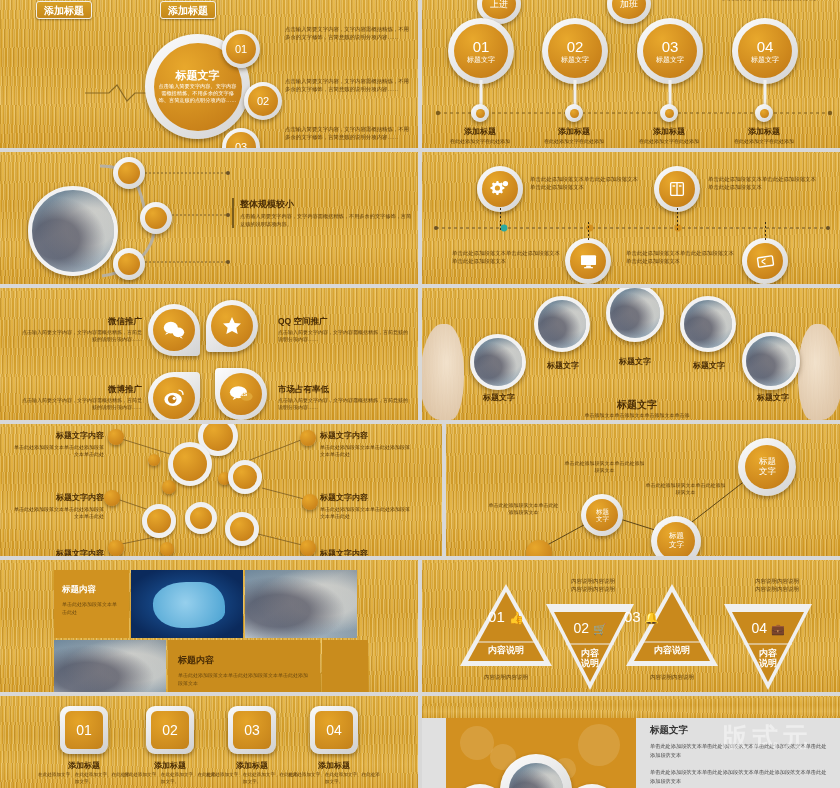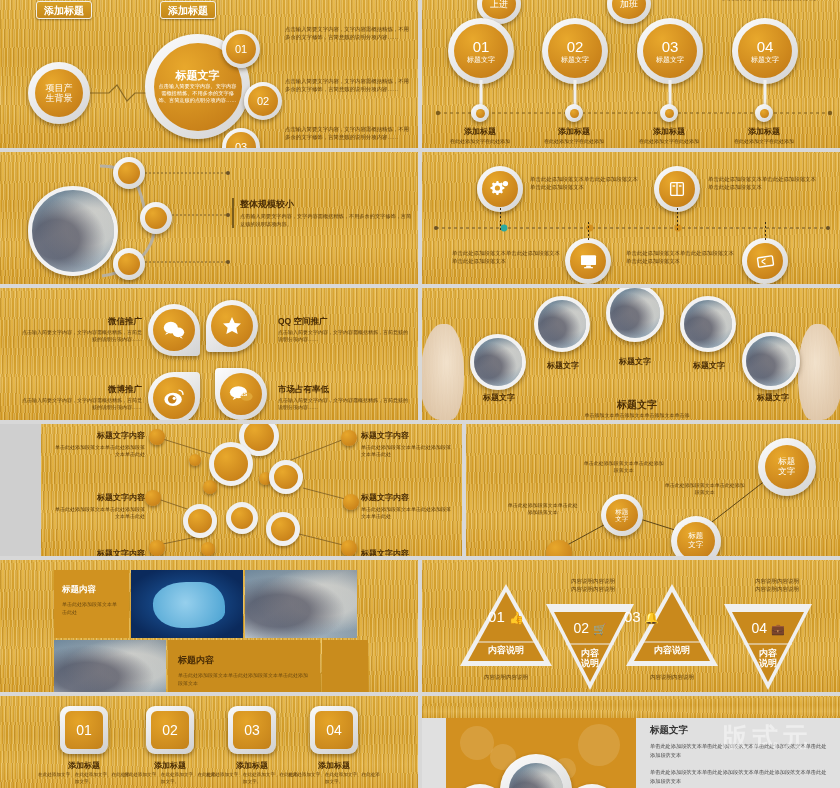--- a/index.html
+++ b/index.html
@@ -84,26 +84,20 @@
   <div class="srow">
 
     <div class="slide gold" style="width:418px;height:148px;">
       <div class="tab" style="left:36px;top:1px;">添加标题</div>
       <div class="tab" style="left:160px;top:1px;">添加标题</div>
 
       <svg class="zig" width="120" height="26" style="left:85px;top:80px;">
         <polyline points="0,13 24,13 32,5 42,21 50,13 120,13" fill="none" stroke="#8a6a25" stroke-width="1.2"></polyline>
       </svg>
 
-      <div class="ring" style="left:28px;top:62px;width:62px;height:62px;">
-        <div class="core" style="width:48px;height:48px;">
-          <span style="font-size:9px;">项目产</span>
-          <span style="font-size:9px;">生背景</span>
-        </div>
-      </div>
 
       <div class="ring" style="left:145px;top:34px;width:105px;height:105px;">
         <div class="core" style="width:88px;height:88px;padding:4px;">
           <span class="ttl" style="font-size:11px;">标题文字</span>
           <span style="font-size:5.2px;line-height:1.35;margin-top:2px;display:block;">点击输入简要文字内容、文字内容需概括精炼、不用多余的文字修饰、言简意赅的点明分项内容……</span>
         </div>
       </div>
 
       <div class="ring" style="left:222px;top:30px;width:38px;height:38px;">
         <div class="core" style="width:30px;height:30px;font-size:11px;">
@@ -418,21 +412,21 @@
 
       <div class="ttl dk" style="position:absolute;left:150px;top:110px;width:130px;text-align:center;font-size:10px;">标题文字</div>
       <div class="body-t" style="position:absolute;left:130px;top:124px;width:170px;text-align:center;font-size:5px;">单击添加文本单击添加文本单击添加文本单击添</div>
     </div>
   </div>
 
   <div class="gap"></div>
 
   <div class="srow">
 
-    <div class="slide gold" style="width:470px;height:132px;margin-left:41px;">
+    <div class="slide gold" style="width:470px;height:132px;">
       <svg width="418" height="132" style="position:absolute;left:0;top:0;">
         <g stroke="#7b5c22" stroke-width=".8" fill="none">
           <line x1="112" y1="12" x2="170" y2="30"></line>
             <line x1="108" y1="72" x2="155" y2="88"></line>
           <line x1="112" y1="122" x2="170" y2="110"></line>
           <line x1="306" y1="14" x2="250" y2="36"></line>
             <line x1="308" y1="76" x2="262" y2="64"></line>
           <line x1="306" y1="122" x2="250" y2="108"></line>
         </g>
       </svg>

